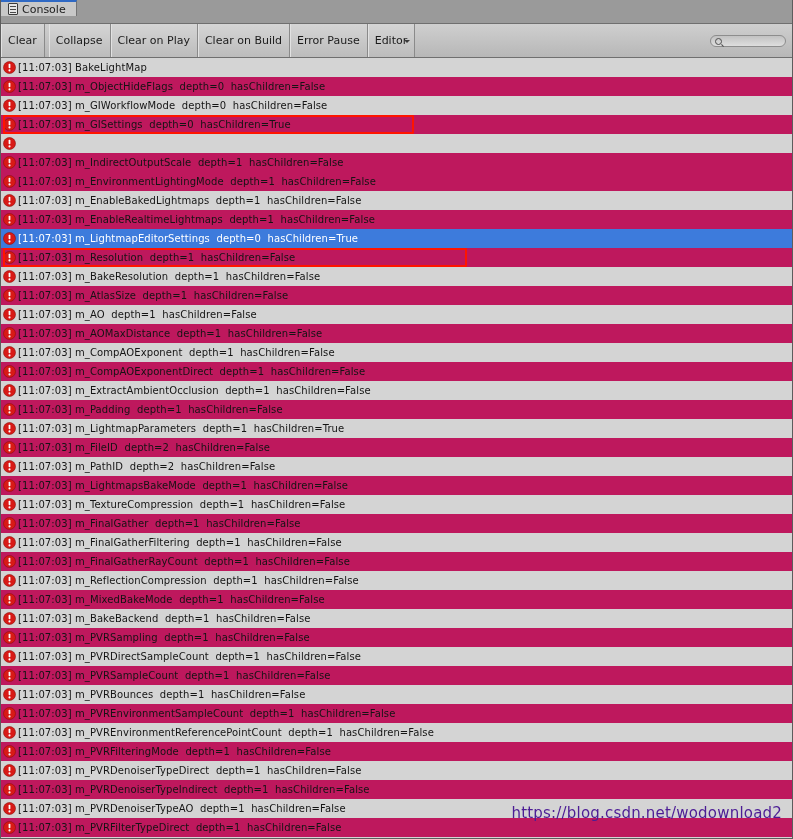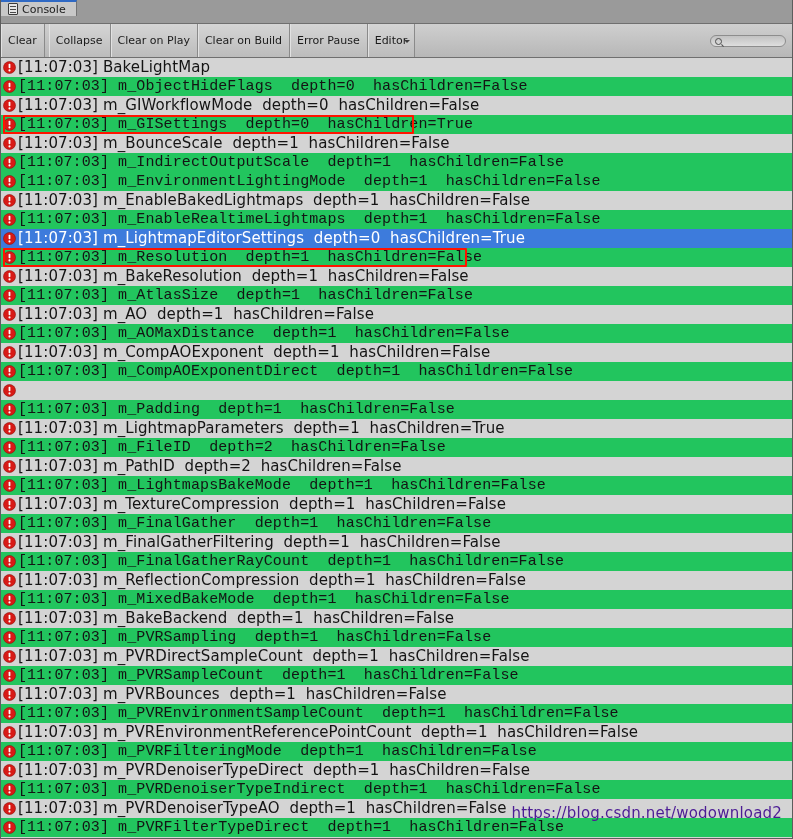--- a/index.html
+++ b/index.html
@@ -145,34 +145,34 @@
   .logrow {
     height: 19px;
     display: flex;
     align-items: center;
     padding-left: 2px;
     box-sizing: border-box;
     position: relative;
     cursor: default;
   }
   .logrow.odd  { background: #d4d4d4; }
-  .logrow.even { background: #22c55e; font-family: Liberation Mono, monospace; }
+  .logrow.even { background: #be185d; }
   .logrow.selected { background: #3d7bdc; align-items: center; }
   .logrow.selected .logtext { color: #ffffff; }
 
   .err-icon {
     flex: 0 0 auto;
     width: 13px; height: 13px;
     margin-right: 2px;
     position: relative;
   }
   .err-icon svg { display: block; }
 
   .logtext {
-    font-size: 15px;
+    font-size: 10px;
     color: #141414;
     white-space: pre;
     line-height: 1;
     letter-spacing: 0.1px;
   }
 
   
   .annot-box {
     position: absolute;
     border: 2px solid #ff1400;
@@ -265,21 +265,20 @@
         <span class="logtext">[11:07:03] m_GISettings  depth=0  hasChildren=True</span>
       </div>
       <div class="logrow odd">
         <span class="err-icon">
           <svg width="13" height="13" viewBox="0 0 13 13">
             <circle cx="6.5" cy="6.5" r="6" fill="#d81a16" stroke="#8d0f0c" stroke-width="0.6"></circle>
             <rect x="5.6" y="2.7" width="1.8" height="4.6" rx="0.8" fill="#ffffff"></rect>
             <circle cx="6.5" cy="9.4" r="1.05" fill="#ffffff"></circle>
           </svg>
         </span>
-        <span class="logtext">[11:07:03] m_BounceScale  depth=1  hasChildren=False</span>
       </div>
       <div class="logrow even">
         <span class="err-icon">
           <svg width="13" height="13" viewBox="0 0 13 13">
             <circle cx="6.5" cy="6.5" r="6" fill="#d81a16" stroke="#8d0f0c" stroke-width="0.6"></circle>
             <rect x="5.6" y="2.7" width="1.8" height="4.6" rx="0.8" fill="#ffffff"></rect>
             <circle cx="6.5" cy="9.4" r="1.05" fill="#ffffff"></circle>
           </svg>
         </span>
         <span class="logtext">[11:07:03] m_IndirectOutputScale  depth=1  hasChildren=False</span>
@@ -395,20 +394,21 @@
         <span class="logtext">[11:07:03] m_CompAOExponentDirect  depth=1  hasChildren=False</span>
       </div>
       <div class="logrow odd">
         <span class="err-icon">
           <svg width="13" height="13" viewBox="0 0 13 13">
             <circle cx="6.5" cy="6.5" r="6" fill="#d81a16" stroke="#8d0f0c" stroke-width="0.6"></circle>
             <rect x="5.6" y="2.7" width="1.8" height="4.6" rx="0.8" fill="#ffffff"></rect>
             <circle cx="6.5" cy="9.4" r="1.05" fill="#ffffff"></circle>
           </svg>
         </span>
+        <span class="logtext">[11:07:03] m_ExtractAmbientOcclusion  depth=1  hasChildren=False</span>
       </div>
       <div class="logrow even">
         <span class="err-icon">
           <svg width="13" height="13" viewBox="0 0 13 13">
             <circle cx="6.5" cy="6.5" r="6" fill="#d81a16" stroke="#8d0f0c" stroke-width="0.6"></circle>
             <rect x="5.6" y="2.7" width="1.8" height="4.6" rx="0.8" fill="#ffffff"></rect>
             <circle cx="6.5" cy="9.4" r="1.05" fill="#ffffff"></circle>
           </svg>
         </span>
         <span class="logtext">[11:07:03] m_Padding  depth=1  hasChildren=False</span>

